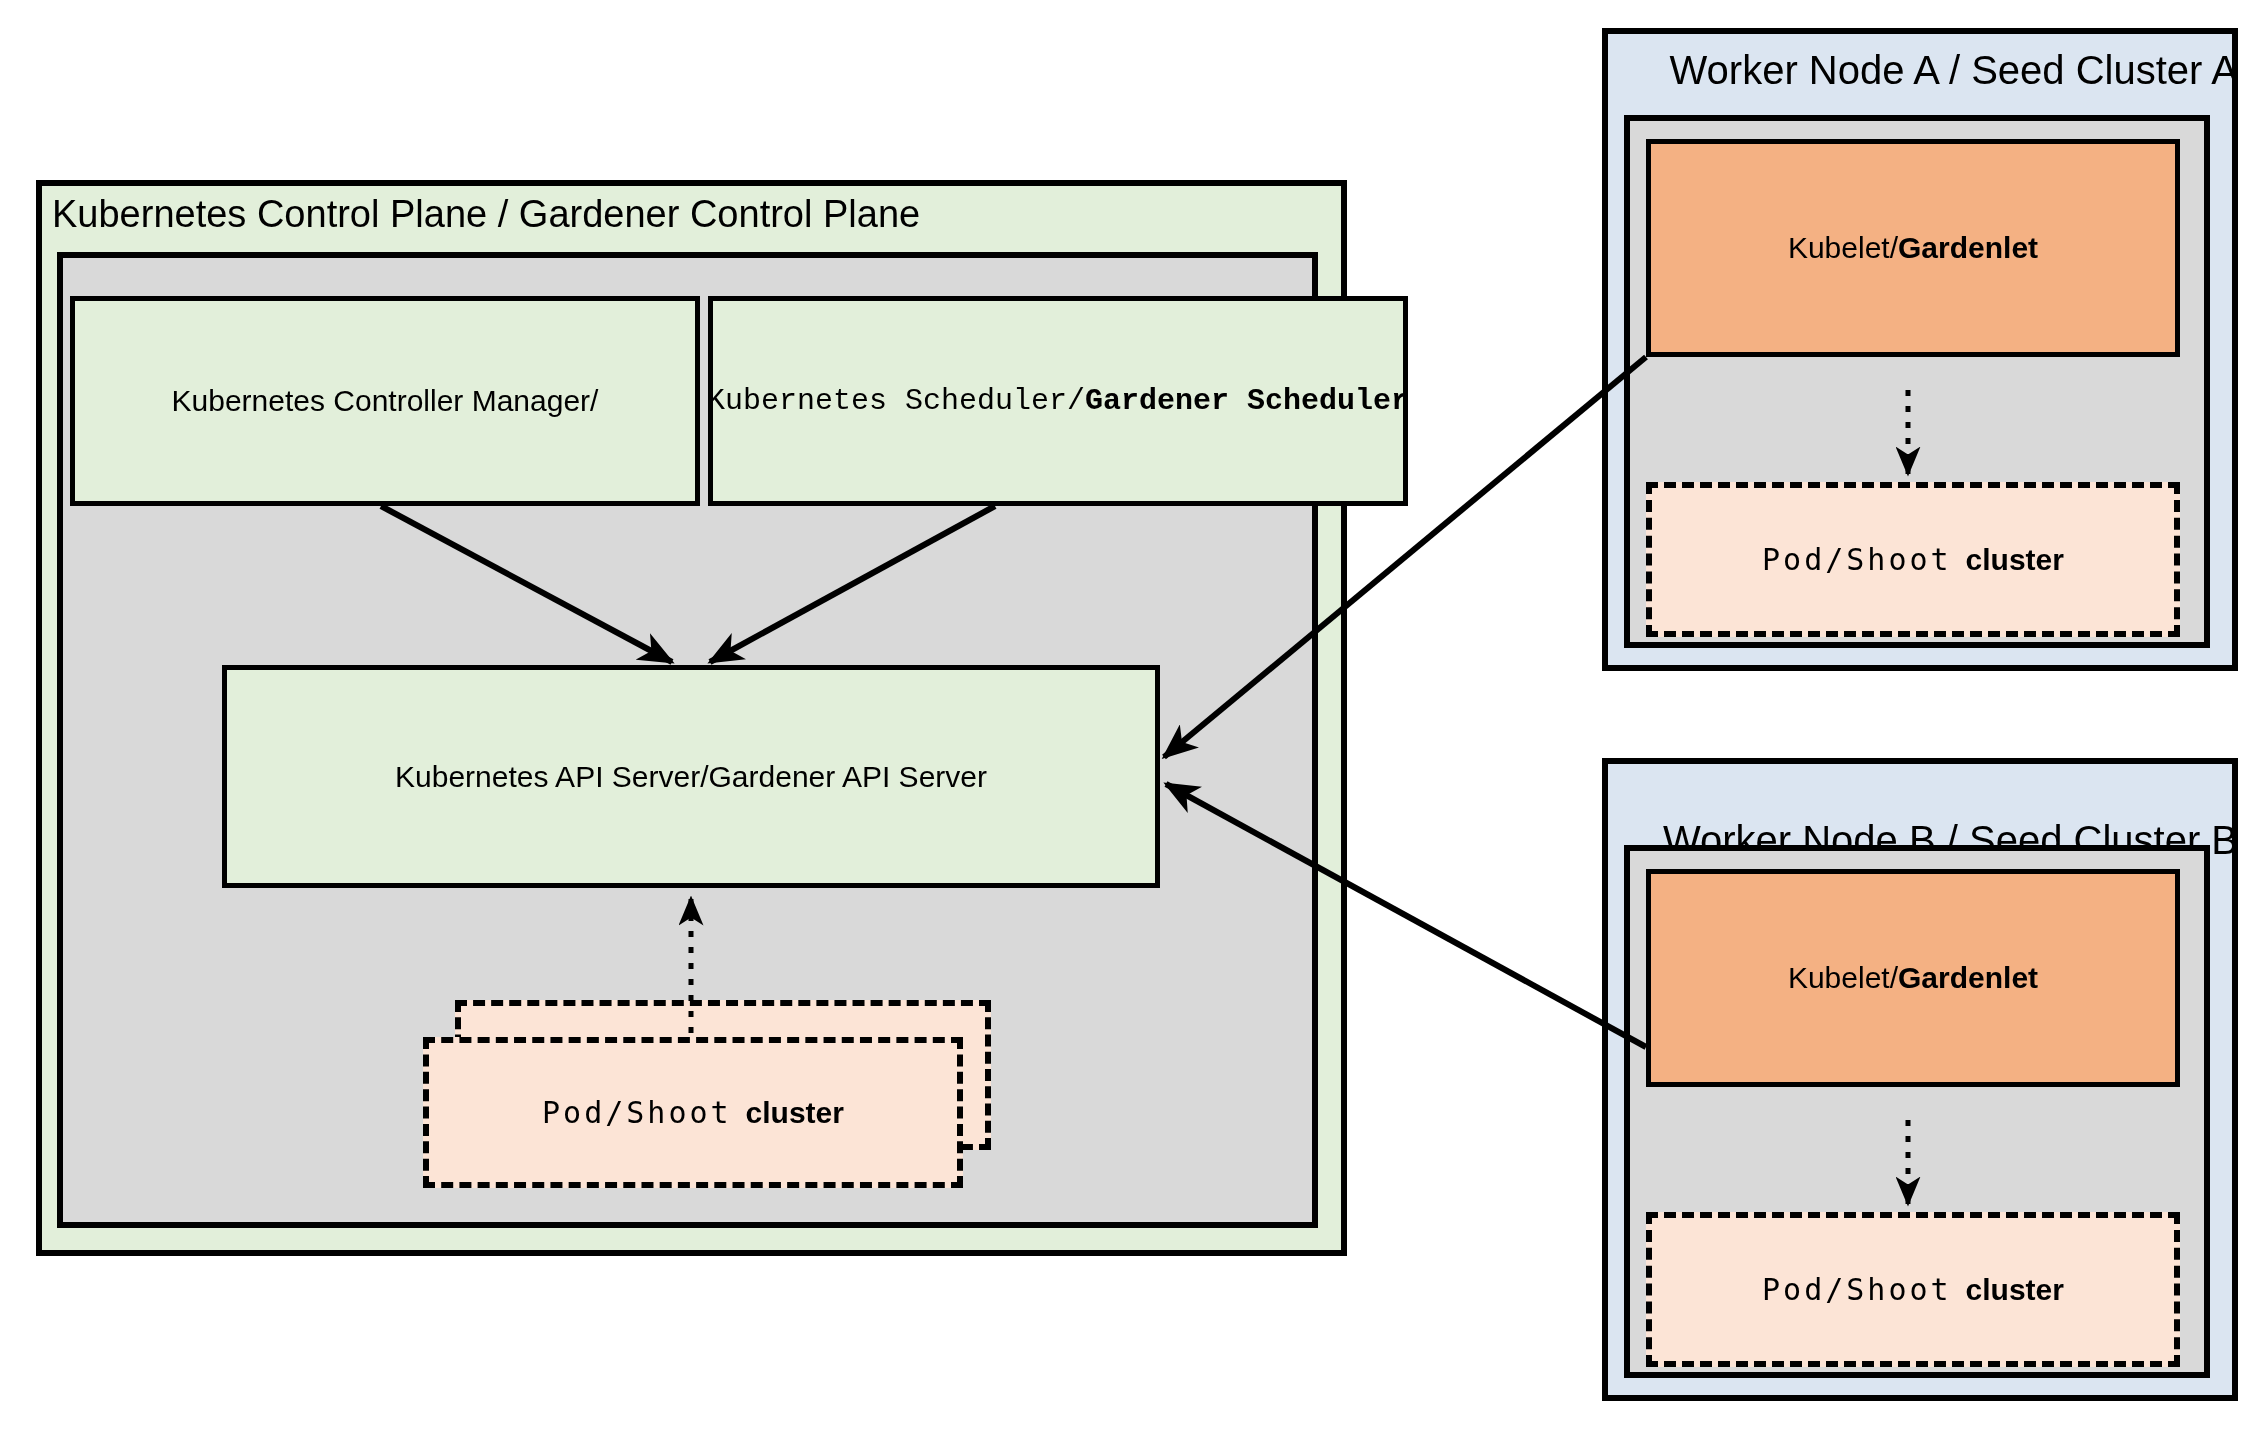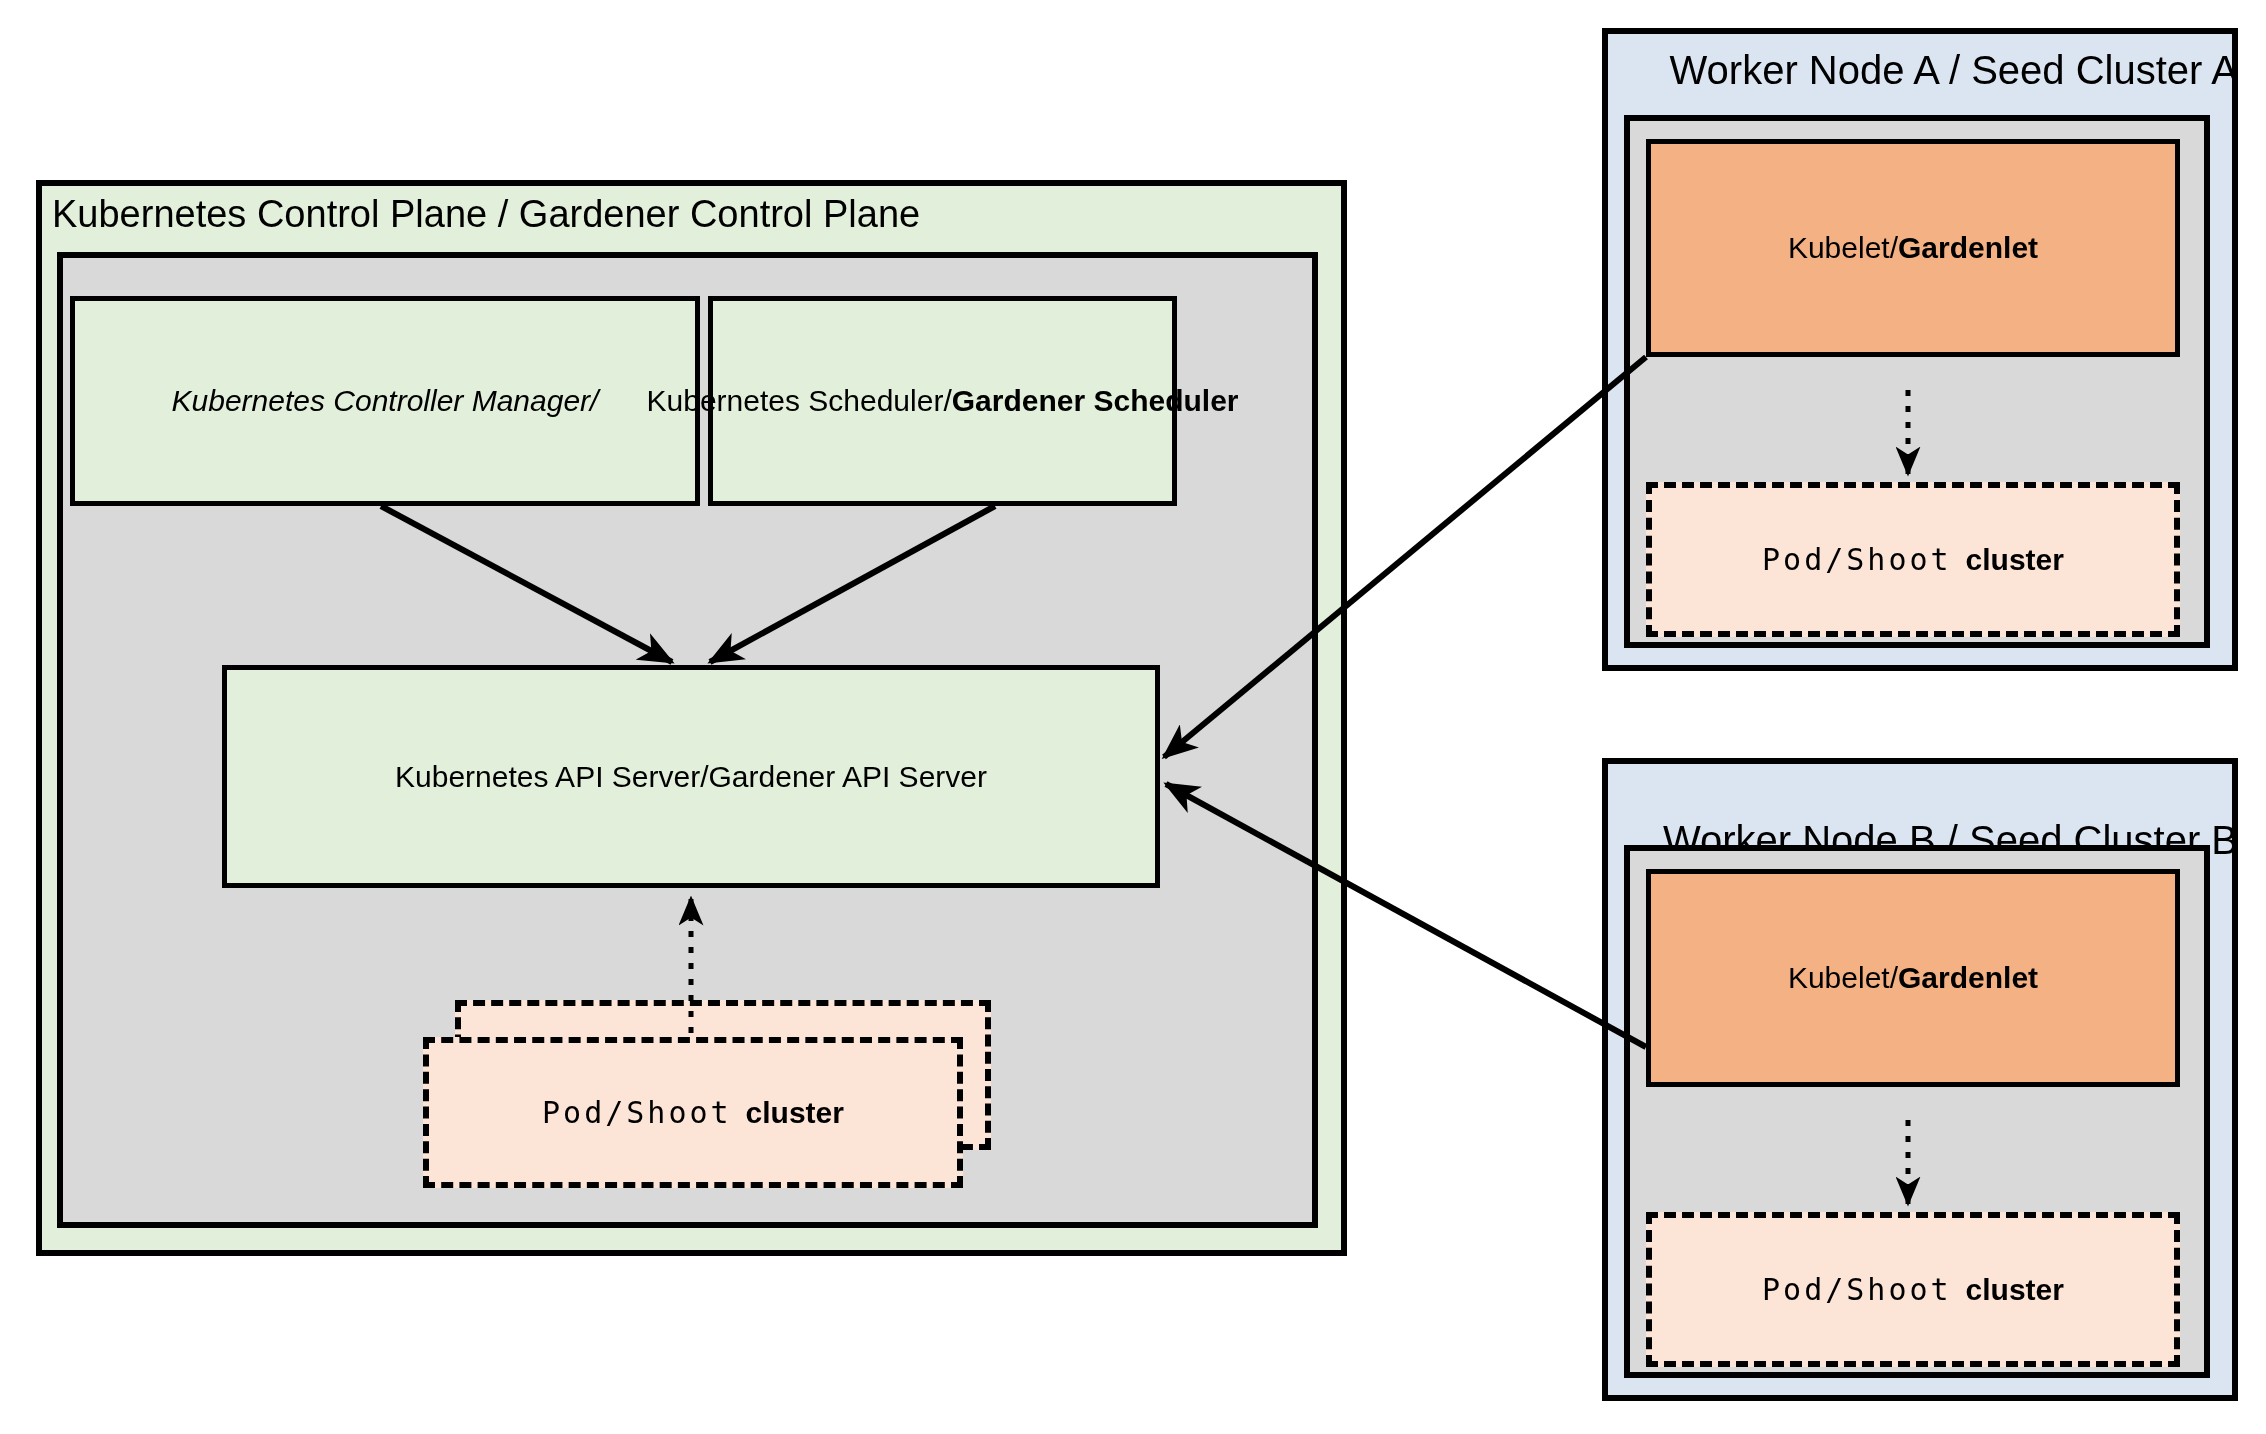--- a/index.html
+++ b/index.html
@@ -22,22 +22,22 @@
   .bold{font-weight:bold;}
   .mono{font-family:"DejaVu Sans Mono",monospace;letter-spacing:3px;}
   .plain{margin-left:14px;font-weight:bold;}
   .title{position:absolute;font-size:38px;line-height:52px;white-space:nowrap;}
   .node-title{position:absolute;width:636px;text-align:right;font-size:40px;line-height:56px;white-space:nowrap;}
 
   
   #cp-outer{left:36px;top:180px;width:1311px;height:1076px;}
   #cp-title{left:52px;top:188px;}
   #cp-gray{left:57px;top:252px;width:1261px;height:976px;}
-  #cp-box1{left:70px;top:296px;width:630px;height:210px;font-style:italic;}
-  #cp-box2{left:708px;top:296px;width:469px;height:210px;}
+  #cp-box1{left:70px;top:296px;width:630px;height:210px;}
+  #cp-box2{left:708px;top:296px;width:700px;height:210px;font-family:Liberation Mono, monospace;}
   #cp-api{left:222px;top:665px;width:938px;height:223px;}
   #cp-pod-back{left:455px;top:1000px;width:536px;height:150px;}
   #cp-pod-front{left:423px;top:1037px;width:540px;height:151px;}
 
   
   #wa-outer{left:1602px;top:28px;width:636px;height:643px;}
   #wa-title{left:1602px;top:42px;}
   #wa-gray{left:1624px;top:115px;width:586px;height:533px;}
   #wa-orange{left:1646px;top:139px;width:534px;height:218px;}
   #wa-pod{left:1646px;top:482px;width:534px;height:155px;}

